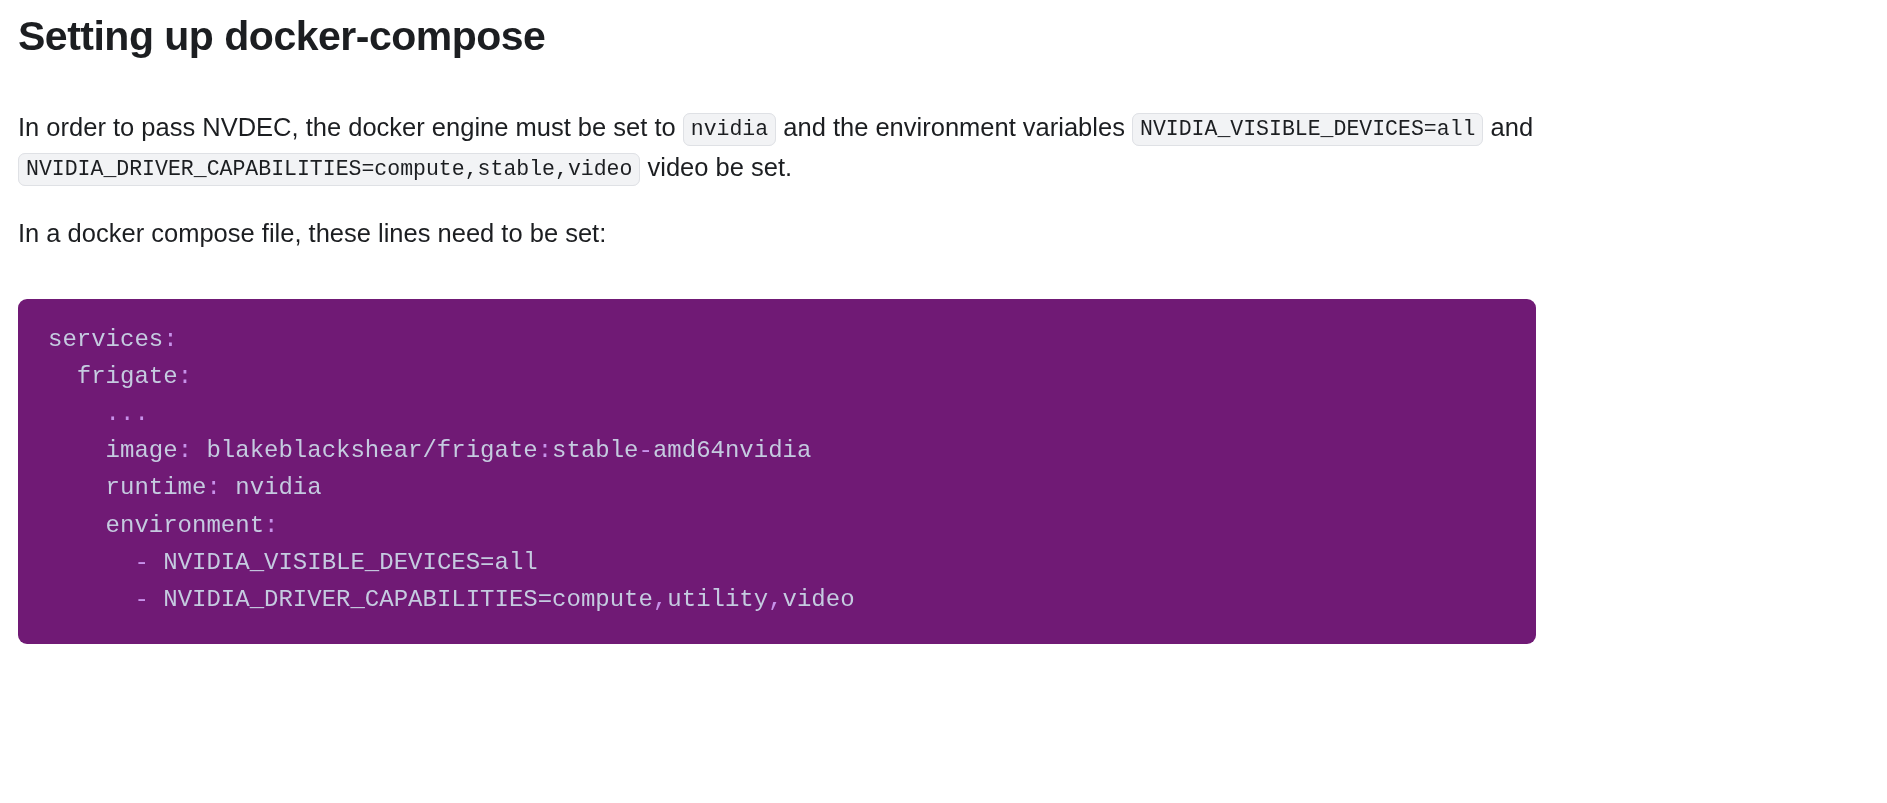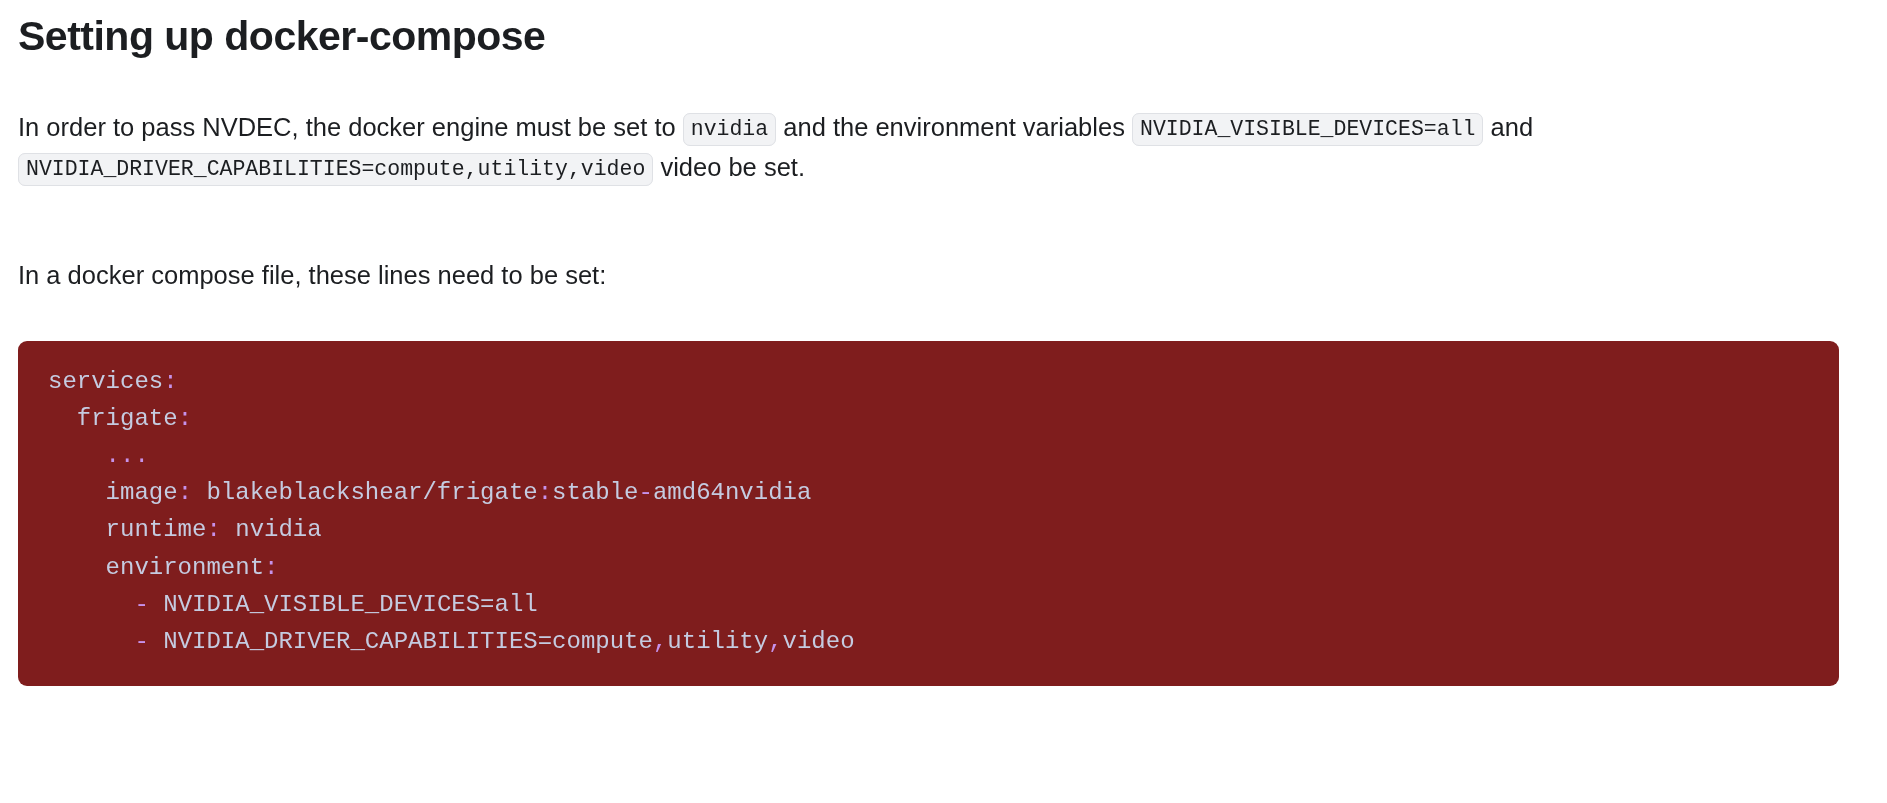--- a/index.html
+++ b/index.html
@@ -29,39 +29,39 @@
     padding-top: 12px;
   }
   p.para {
     font-size: 25.5px;
     line-height: 1.55;
     color: #1c1e21;
     margin: 0;
     font-weight: 400;
   }
   p.para-1 { margin-top: 47px; }
-  p.para-2 { margin-top: 69px; }
+  p.para-2 { margin-top: 27px; }
   code.chip {
     font-family: "Liberation Mono", "DejaVu Sans Mono", monospace;
     font-size: 21.5px;
     background: #f2f3f5;
     border: 1px solid #dfe1e5;
     border-radius: 7px;
     padding: 3px 7px 4px 7px;
     color: #1c1e21;
     vertical-align: 1px;
     white-space: nowrap;
   }
   .codeblock {
     margin-top: 45px;
-    background: #7f1d1d;
+    background: #701a75;
     border-radius: 9px;
     padding: 22px 0 26px 0;
     box-sizing: border-box;
-    width: 1821px;
+    width: 1518px;
   }
   pre.code {
     margin: 0;
     padding: 0 30px;
     font-family: "Liberation Mono", "DejaVu Sans Mono", monospace;
     font-size: 24px;
     line-height: 1.55;
     color: #c5cbe0;
     white-space: pre;
     overflow: hidden;
@@ -69,21 +69,21 @@
   .tok-punct { color: #c792ea; }
   .tok-plain { color: #c5cbe0; }
 </style>
 </head>
 <body>
 
 <div class="page">
 
   <h1 class="page-title">Setting up docker-compose</h1>
 
-  <p class="para para-1"><span>In order to pass NVDEC, the docker engine must be set to </span><code class="chip">nvidia</code><span> and the environment variables </span><code class="chip">NVIDIA_VISIBLE_DEVICES=all</code><span> and </span><code class="chip">NVIDIA_DRIVER_CAPABILITIES=compute,utility,video</code><span> video be set.</span></p>
+  <p class="para para-1"><span>In order to pass NVDEC, the docker engine must be set to </span><code class="chip">nvidia</code><span> and the environment variables </span><code class="chip">NVIDIA_VISIBLE_DEVICES=all</code><span> and </span><code class="chip">NVIDIA_DRIVER_CAPABILITIES=compute,stable,video</code><span> video be set.</span></p>
 
   <p class="para para-2">In a docker compose file, these lines need to be set:</p>
 
   <div class="codeblock">
     <pre class="code" id="code-content"><span><span class="tok-plain">services</span><span class="tok-punct">:</span></span>
 <span><span class="tok-plain">  frigate</span><span class="tok-punct">:</span></span>
 <span><span class="tok-plain">    </span><span class="tok-punct">...</span></span>
 <span><span class="tok-plain">    image</span><span class="tok-punct">:</span><span class="tok-plain"> blakeblackshear/frigate</span><span class="tok-punct">:</span><span class="tok-plain">stable</span><span class="tok-punct">-</span><span class="tok-plain">amd64nvidia</span></span>
 <span><span class="tok-plain">    runtime</span><span class="tok-punct">:</span><span class="tok-plain"> nvidia</span></span>
 <span><span class="tok-plain">    environment</span><span class="tok-punct">:</span></span>

